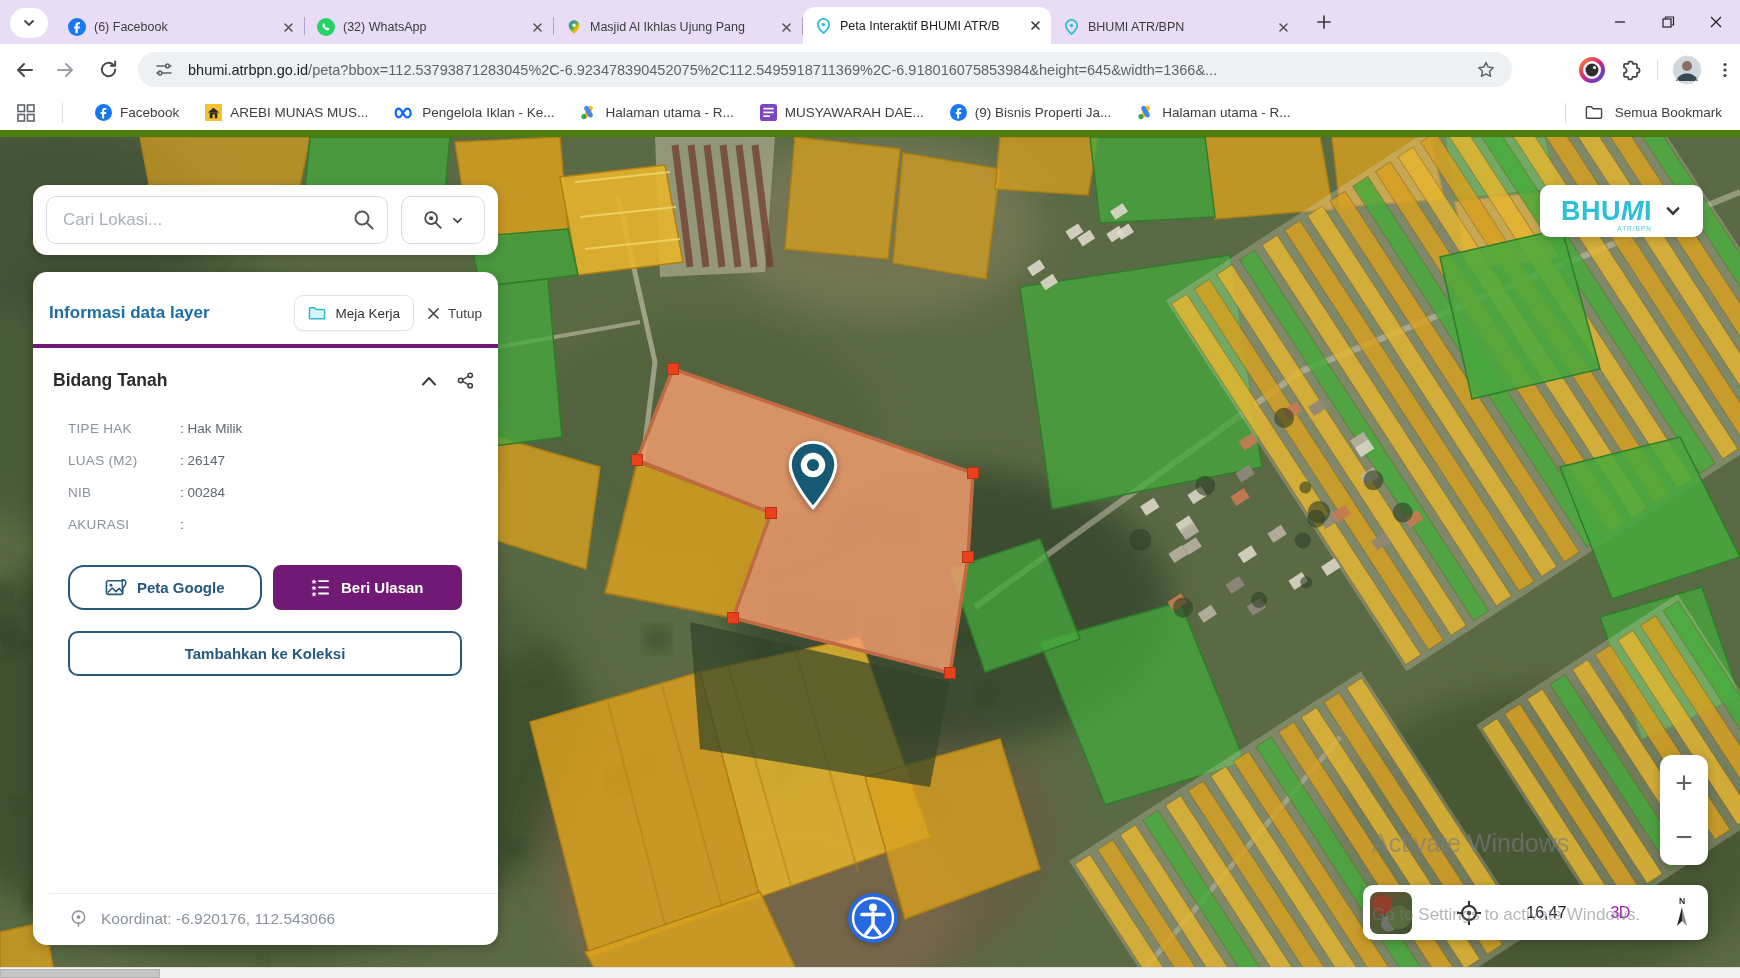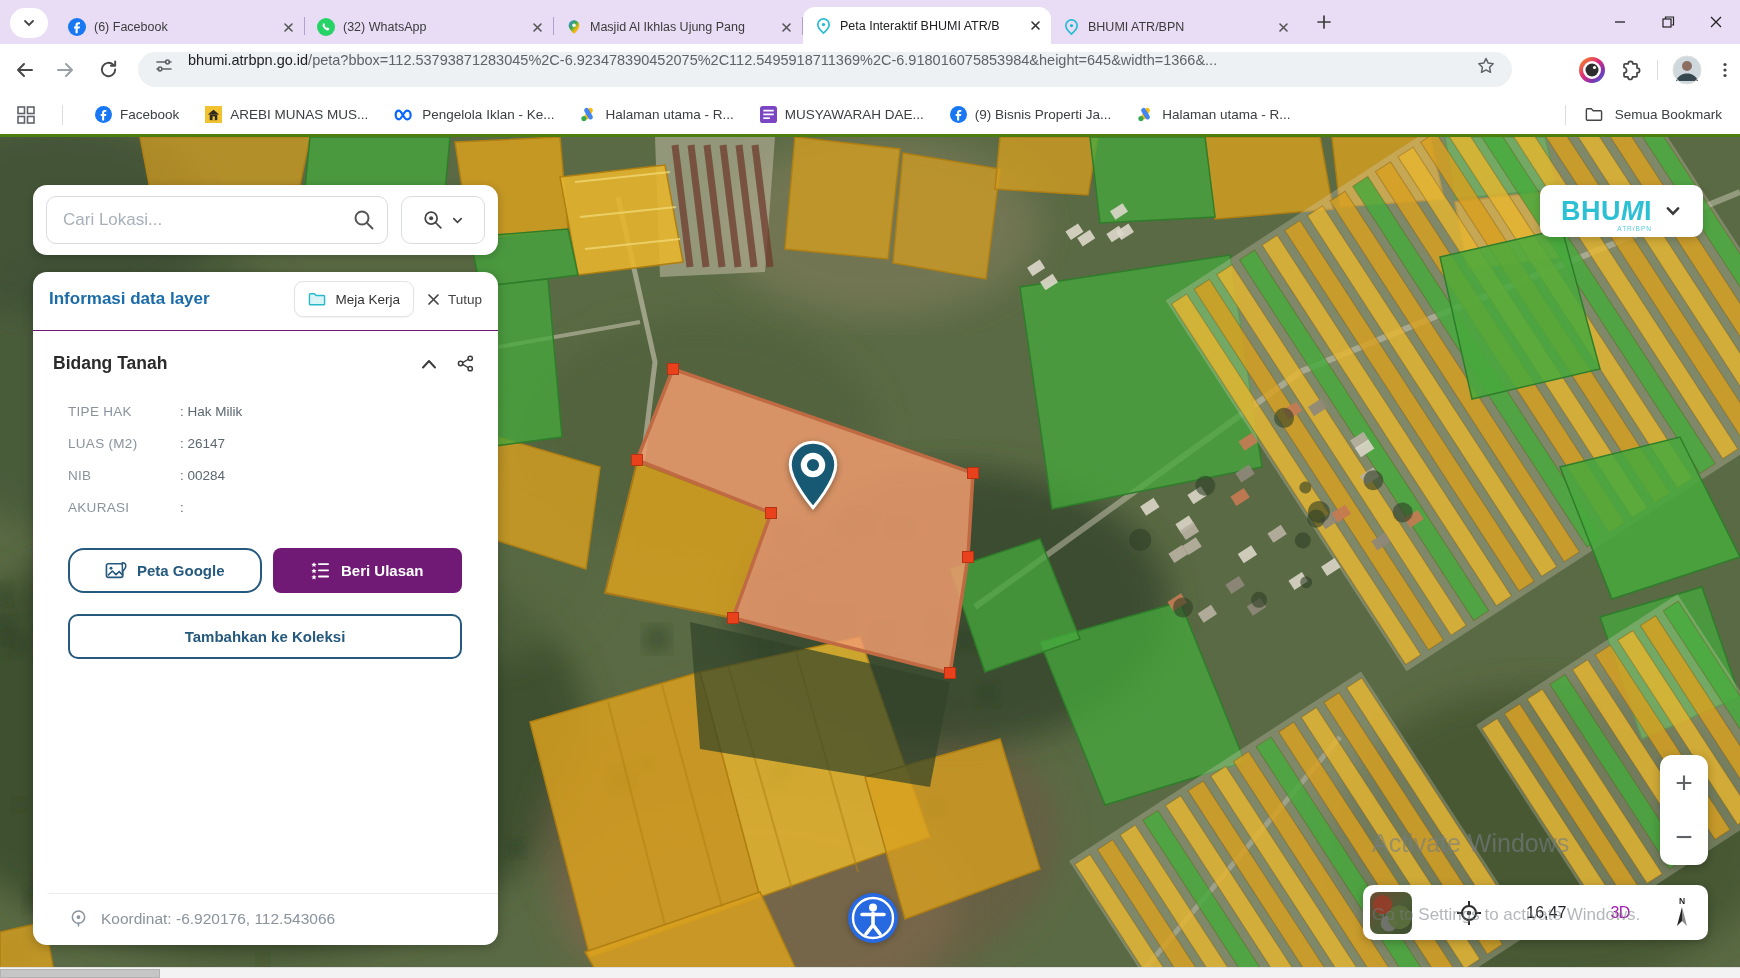--- a/index.html
+++ b/index.html
@@ -13,27 +13,27 @@
     color:#3b3b3b; font-size:12.5px; margin-bottom:0; position:relative; }
   .tab .tlabel { flex:1; white-space:nowrap; overflow:hidden; }
   .tab.active { background:#fff; border-radius:12px 12px 0 0; height:37px; color:#202124; }
   .tabdiv { width:1px; height:18px; background:#b3a0d2; margin-bottom:9px; }
   .newtab { width:30px; height:30px; display:flex; align-items:center; justify-content:center; margin:0 0 7px 10px; }
   .win-controls { position:absolute; right:0; top:0; height:44px; display:flex; }
   .winbtn { width:48px; height:44px; display:flex; align-items:center; justify-content:center; }
   .toolbar { height:51px; background:#fff; position:relative; display:flex; align-items:center; }
   .navbtn { width:36px; height:36px; display:flex; align-items:center; justify-content:center; margin-left:6px; }
   .omnibox { position:absolute; left:138px; top:8px; width:1374px; height:35px; background:#eef1f4;
-    border-radius:18px; display:flex; align-items:flex-start; padding:0 12px 0 12px; }
+    border-radius:18px; display:flex; align-items:center; padding:0 12px 0 12px; }
   .urltext { flex:1; margin-left:10px; font-size:14.5px; white-space:nowrap; overflow:hidden; }
   .urltext .dom { color:#202124; } .urltext .pth { color:#5f6368; }
   .obicon { display:flex; align-items:center; justify-content:center; width:28px; height:28px; flex:0 0 auto; }
   .tb-right { position:absolute; right:6px; top:0; height:51px; display:flex; align-items:center; gap:14px; }
   .tb-sep { width:1px; height:20px; background:#dadce0; }
-  .bookbar { height:42px; background:#fff; border-bottom:3px solid #4d7c0f; display:flex; align-items:center;
+  .bookbar { height:42px; background:#fff; border-bottom:7px solid #4d7c0f; display:flex; align-items:center;
     padding:0 16px; gap:26px; font-size:13.5px; color:#3c4043; position:relative; }
   .bm { display:flex; align-items:center; gap:8px; white-space:nowrap; }
   .bb-right { position:absolute; right:18px; display:flex; align-items:center; gap:12px; }
   .bb-sep { width:1px; height:20px; background:#dadce0; margin-right:6px; }
   
   .map { position:absolute; top:137px; left:0; width:1740px; height:841px; background:#5a6a44; overflow:hidden; }
   #mapSvg { position:absolute; left:0; top:0; }
   
   .search-card { position:absolute; left:33px; top:48px; width:465px; height:70px; background:#fff;
     border-radius:14px; box-shadow:0 2px 10px rgba(0,0,0,.22); display:flex; align-items:center;
@@ -41,21 +41,21 @@
   .search-box { position:relative; flex:1; height:48px; }
   .search-input { width:100%; height:48px; border:1.5px solid #d8dce2; border-radius:10px; padding:0 44px 0 16px;
     font-size:17px; color:#333; outline:none; font-family:"Liberation Sans",sans-serif; }
   .search-input::placeholder { color:#a8b0ba; }
   .search-mag { position:absolute; right:12px; top:12px; }
   .locate-btn { width:84px; height:48px; border:1.5px solid #d8dce2; border-radius:10px; background:#fff;
     display:flex; align-items:center; justify-content:center; gap:7px; }
   
   .panel { position:absolute; left:33px; top:135px; width:465px; height:673px; background:#fff; border-radius:14px;
     box-shadow:0 2px 12px rgba(0,0,0,.25); z-index:4; display:flex; flex-direction:column; }
-  .panel-head { display:flex; align-items:center; gap:10px; padding:9px 14px 13px 16px; border-bottom:1px solid #701a75; }
+  .panel-head { display:flex; align-items:center; gap:10px; padding:23px 14px 13px 16px; border-bottom:4px solid #701a75; }
   .panel-title { color:#1b6ca8; font-weight:bold; font-size:17px; flex:1; }
   .meja-btn { display:flex; align-items:center; gap:9px; border:1px solid #e3e3e3; border-radius:9px;
     padding:9px 13px; font-size:13.5px; color:#333; background:#fff; box-shadow:0 1px 2px rgba(0,0,0,.05); }
   .tutup-btn { display:flex; align-items:center; gap:7px; font-size:13.5px; color:#444; padding:4px 2px; }
   .section-row { display:flex; align-items:center; padding:22px 24px 4px 20px; }
   .section-title { font-size:17.5px; font-weight:bold; color:#2b2b2b; flex:1; }
   .sec-icons { display:flex; align-items:center; gap:20px; }
   .fields { padding:26px 0 0 35px; }
   .frow { display:flex; margin-bottom:17px; font-size:13.5px; }
   .flabel { width:112px; color:#8a939c; letter-spacing:.3px; }

